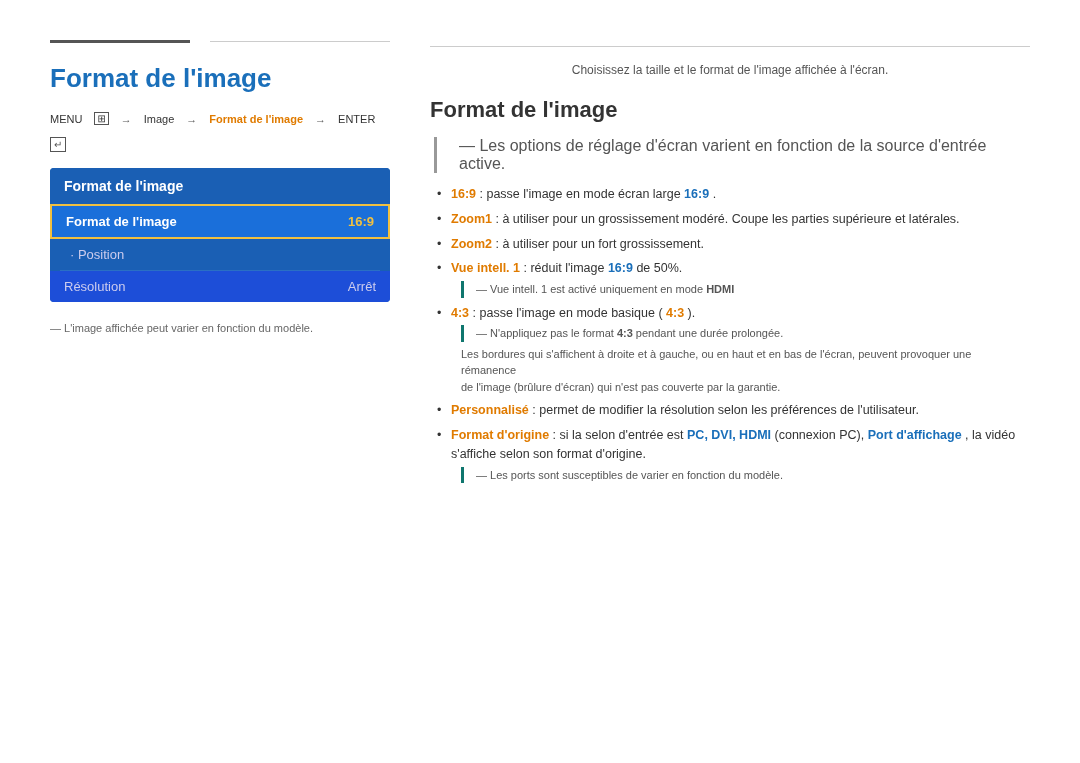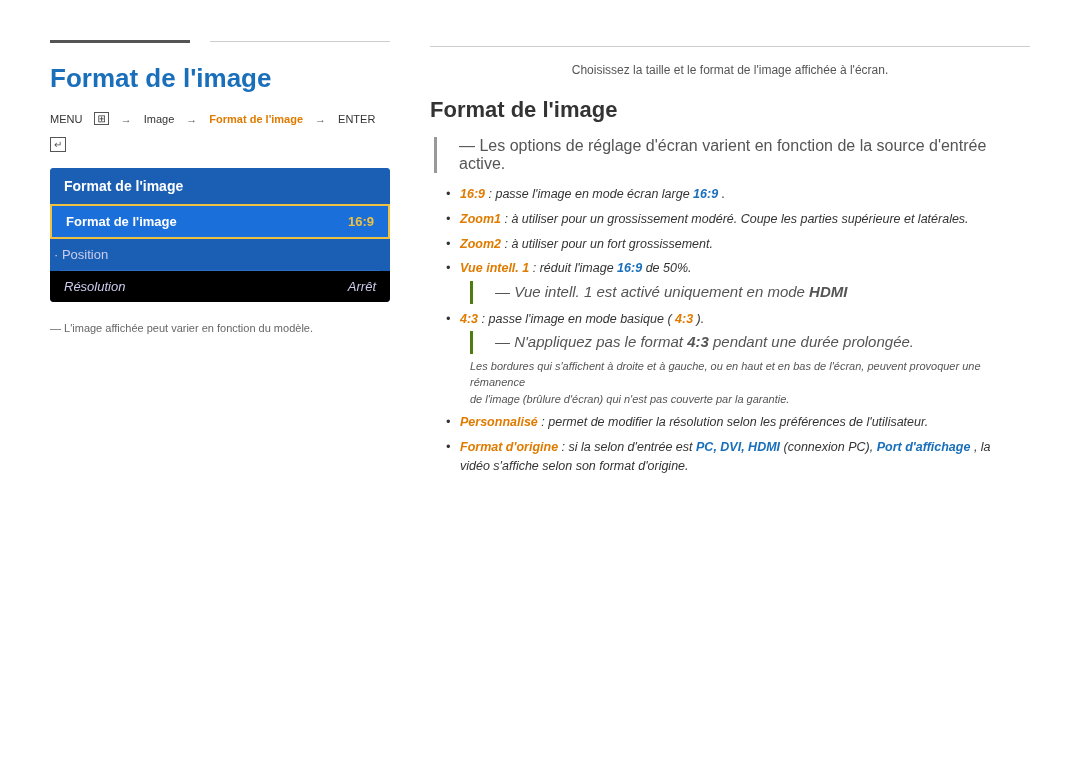--- a/index.html
+++ b/index.html
@@ -103,33 +103,32 @@
       font-size: 13px;
       font-weight: bold;
     }
 
     .menu-item-selected .value {
       color: #f0c040;
     }
 
     .menu-item {
       color: #cce;
-      padding: 8px 4px;
+      padding: 8px 20px;
       font-size: 13px;
       cursor: pointer;
     }
 
     .menu-item.resolution {
-      background: #000000;
+      background: #1d4ed8;
       display: flex;
       justify-content: space-between;
       align-items: flex-end;
       padding: 8px 14px;
       color: #cce;
-      font-style: italic;
     }
 
     .menu-divider {
       height: 1px;
       background: #2a6fc4;
       margin: 0 10px;
     }
 
     .footnote {
       font-size: 11px;
@@ -168,22 +167,21 @@
       color: #555;
       margin-bottom: 12px;
       padding-left: 22px;
       border-left: 3px solid #999;
       margin-left: 4px;
     }
 
     .bullet-list {
       list-style: none;
       padding: 0;
-      margin: 12px;
-      font-style: italic;
+      margin: 3px;
     }
 
     .bullet-list > li {
       font-size: 12.5px;
       color: #333;
       margin-bottom: 6px;
       padding-left: 18px;
       position: relative;
       line-height: 1.5;
     }
@@ -199,27 +197,27 @@
       color: #1a6fba;
       font-weight: bold;
     }
 
     .highlight-orange {
       color: #e07b00;
       font-weight: bold;
     }
 
     .sub-note {
-      font-size: 15px;
+      font-size: 11px;
       color: #555;
       margin-left: 10px;
       margin-top: 3px;
       margin-bottom: 4px;
-      padding-left: 22px;
-      border-left: 3px solid #4d7c0f;
+      padding-left: 12px;
+      border-left: 3px solid #0f766e;
     }
 
     .warn-note {
       font-size: 11px;
       color: #555;
       margin-left: 10px;
       margin-top: 3px;
       margin-bottom: 4px;
     }
   </style>
@@ -323,17 +321,20 @@
         <span> : permet de modifier la résolution selon les préférences de l'utilisateur.</span>
       </li>
 
       <li>
         <span class="highlight-orange">Format d'origine</span>
         <span> : si la selon d'entrée est </span>
         <span class="highlight-blue">PC, DVI, HDMI</span>
         <span>(connexion PC), </span>
         <span class="highlight-blue">Port d'affichage</span>
         <span>, la vidéo s'affiche selon son format d'origine.</span>
+        <div class="sub-note">
+          ― Les ports sont susceptibles de varier en fonction du modèle.
+        </div>
       </li>
 
     </ul>
   </div>
 </div>
 
 </body></html>

